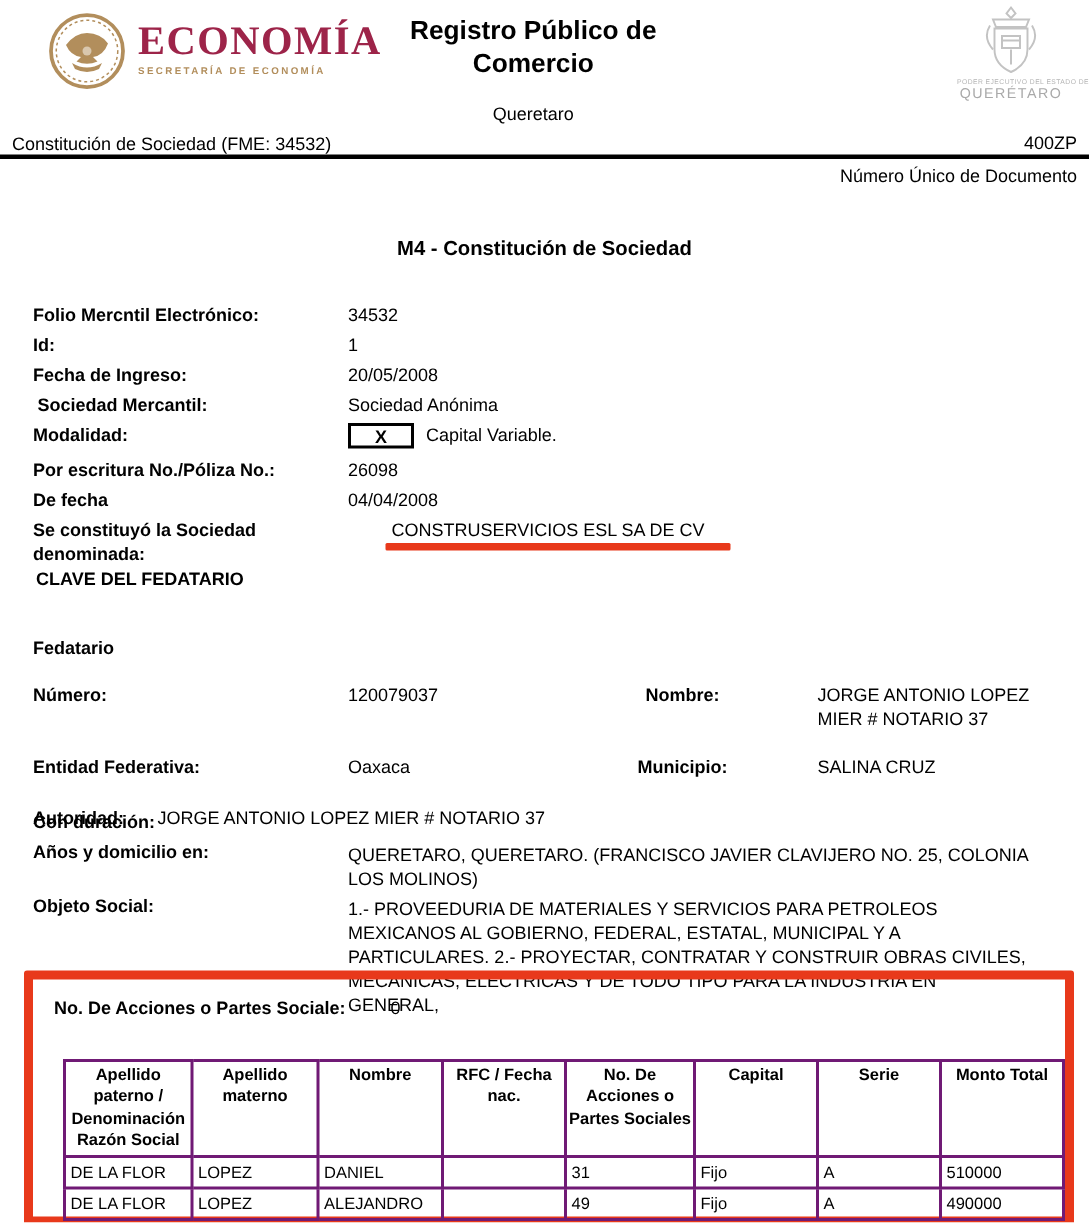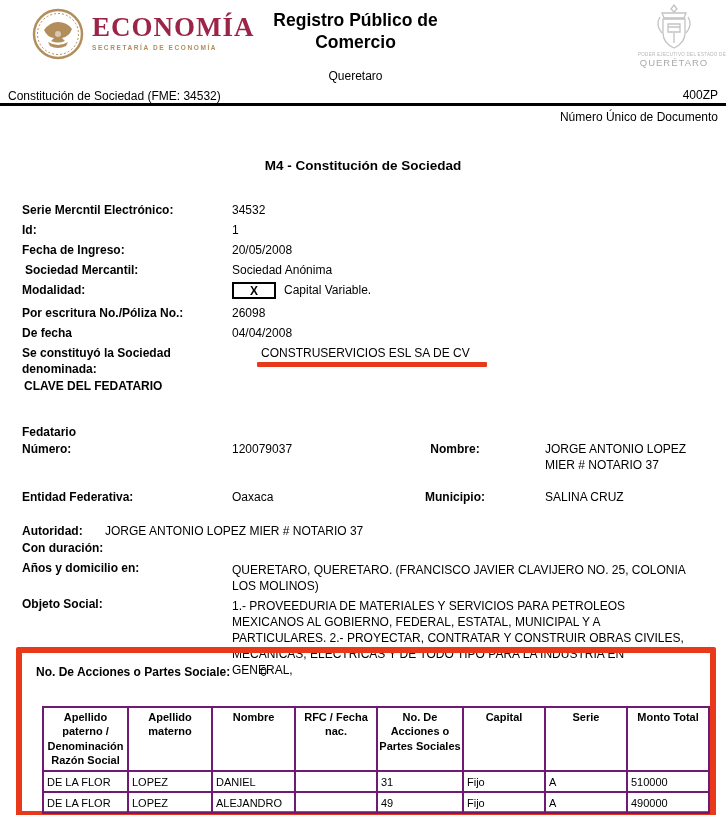--- a/index.html
+++ b/index.html
@@ -42,21 +42,21 @@
   .g-b { top:303px; }
   .g-fed { top:425px; }
   .g-soc { top:538px; }
   .checkbox {
     display:inline-block; width:44px; height:17px; border:2px solid #000;
     font-weight:bold; text-align:center; font-size:12px; line-height:14px;
     vertical-align:middle; margin-right:8px;
   }
   .redline { width:230px; height:5px; background:#E8391B; margin-top:1px; margin-left:-4px; border-radius:1px; }
   .clave { font-weight:bold; font-size:12px; margin-top:2px; padding-left:2px; }
-  .sechead { font-weight:bold; font-size:12px; }
+  .sechead { font-weight:bold; font-size:12px; margin-bottom:14px; }
   .lbl2 { font-weight:bold; width:180px; flex:0 0 180px;text-align:center; }
   .val1 { width:133px; flex:0 0 133px; }
   .val2 { width:167px; flex:0 0 167px; line-height:16px; padding-top:2px; }
   .fedrow { margin-bottom:14px; }
   .autoridad-lbl { font-weight:bold; width:83px; flex:0 0 83px; }
   .val-wide { width:455px; flex:0 0 455px; line-height:16px; padding-top:2px; }
   .socrow { margin-bottom:2px; }
   
   .redbox {
     position:absolute; left:16px; top:647px; width:700px; height:170px;
@@ -116,21 +116,21 @@
 
   <div class="docline-left">Constitución de Sociedad (FME: 34532)</div>
   <div class="docline-right">400ZP</div>
   <div class="toprule"></div>
   <div class="docnum-caption">Número Único de Documento</div>
 
   <div class="formtitle">M4 - Constitución de Sociedad</div>
 
   <div class="group g-a">
     <div class="row">
-      <span class="lbl">Serie Mercntil Electrónico:</span>
+      <span class="lbl">Folio Mercntil Electrónico:</span>
       <span class="val">34532</span>
     </div>
     <div class="row">
       <span class="lbl">Id:</span>
       <span class="val">1</span>
     </div>
     <div class="row">
       <span class="lbl">Fecha de Ingreso:</span>
       <span class="val">20/05/2008</span>
     </div>

